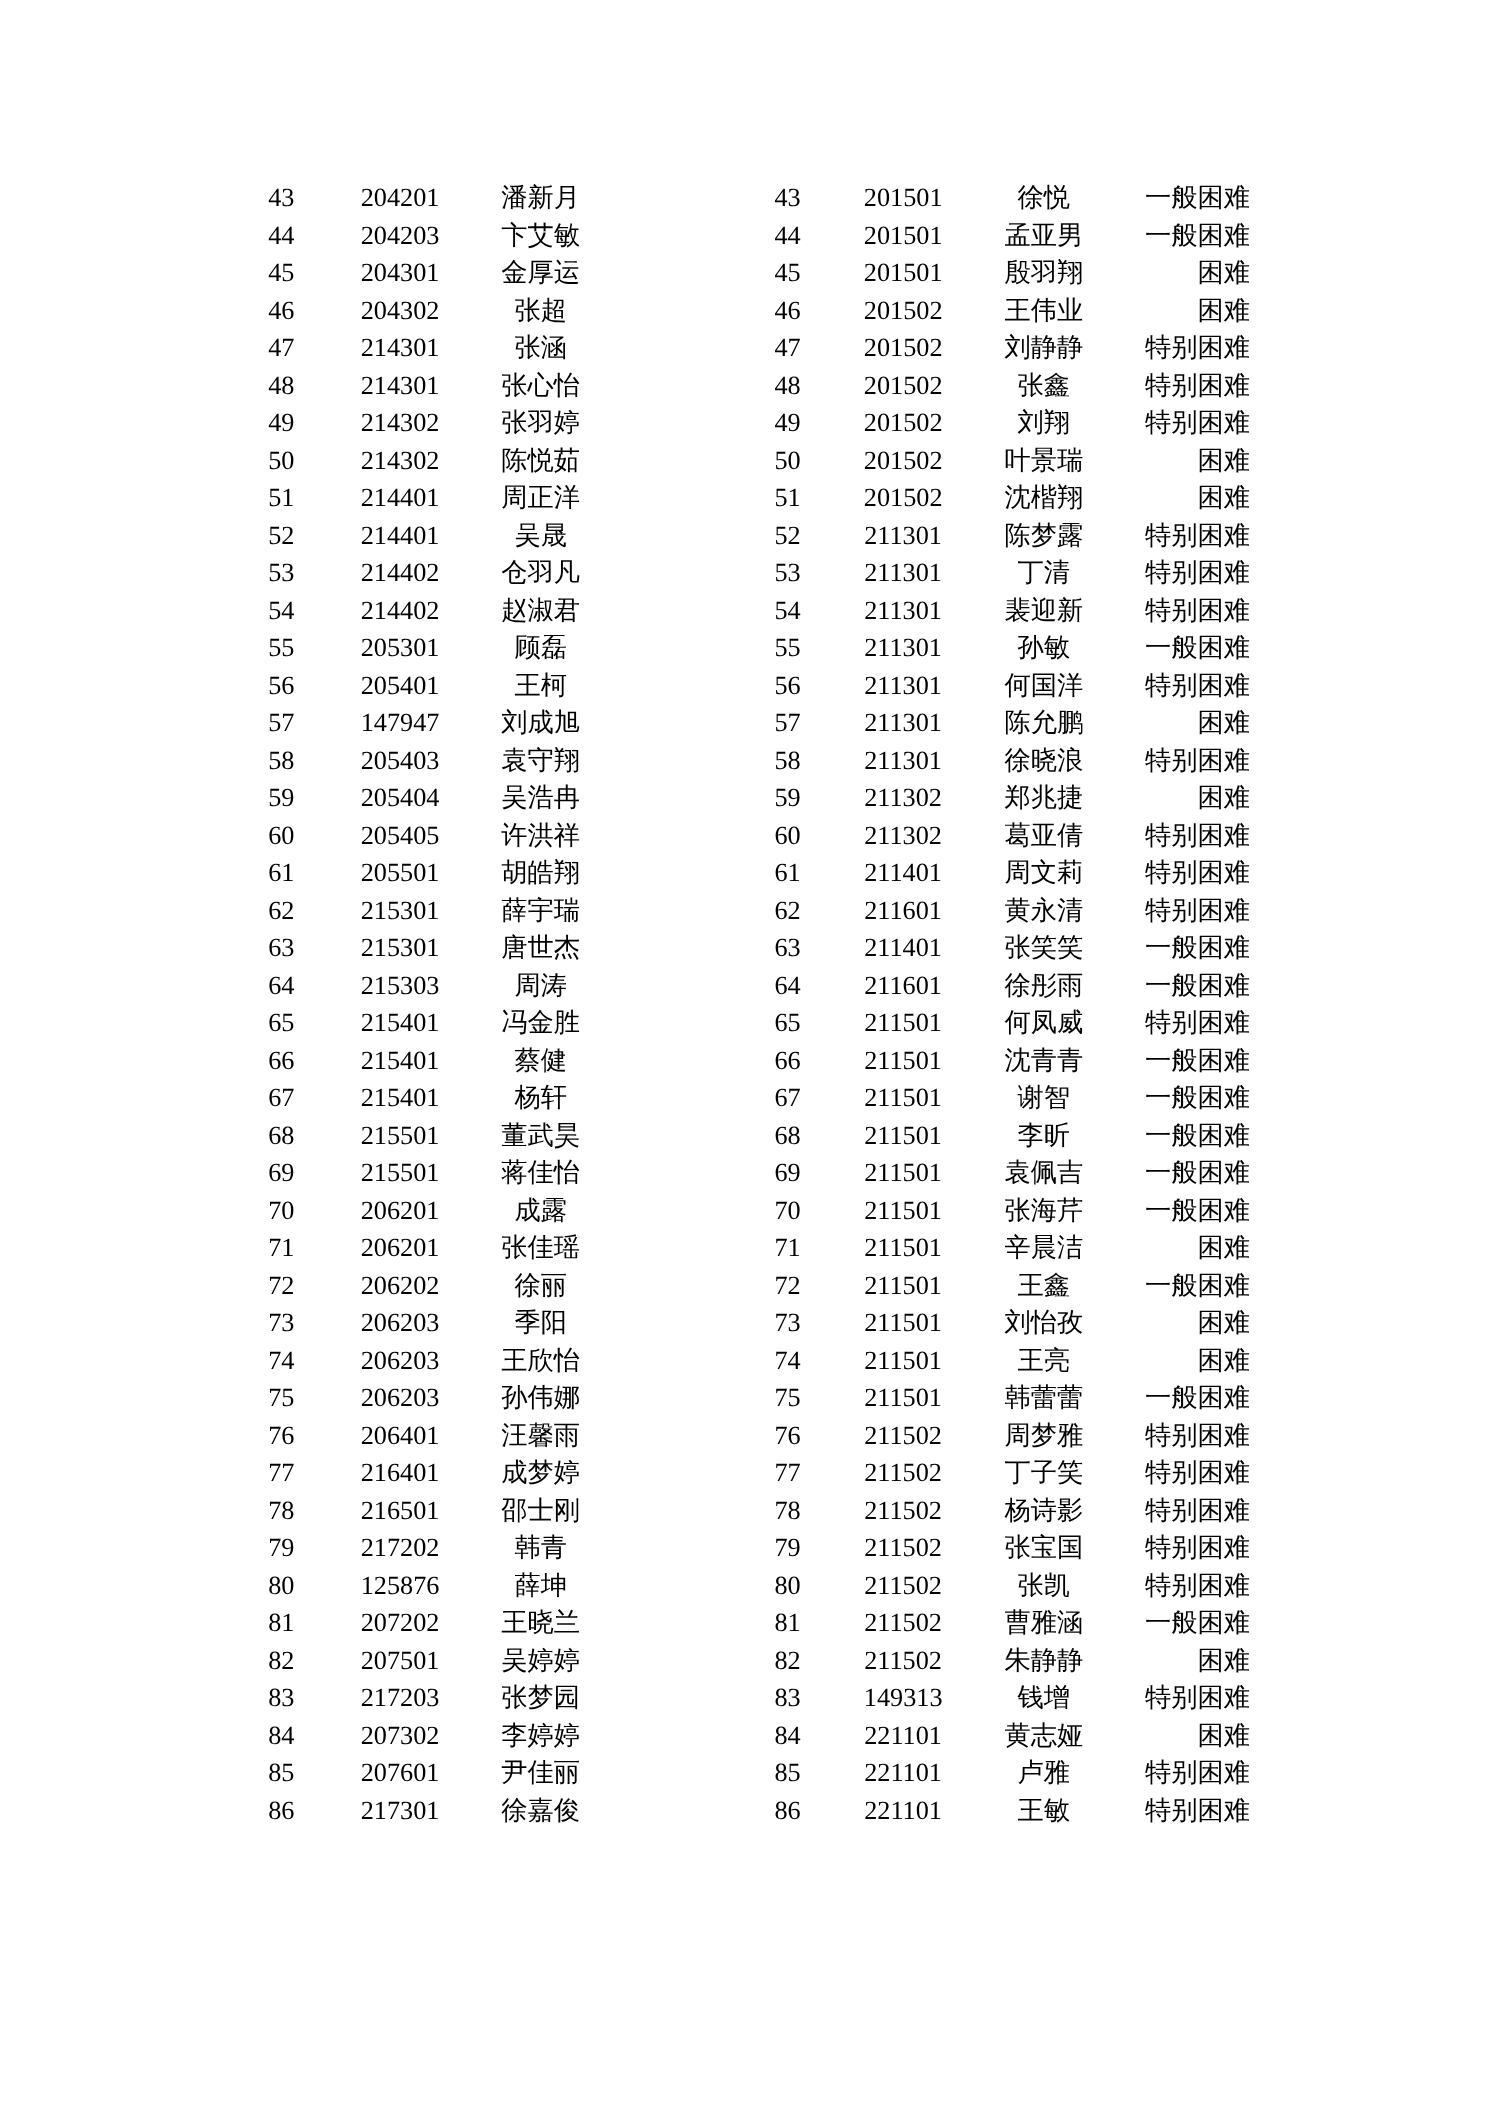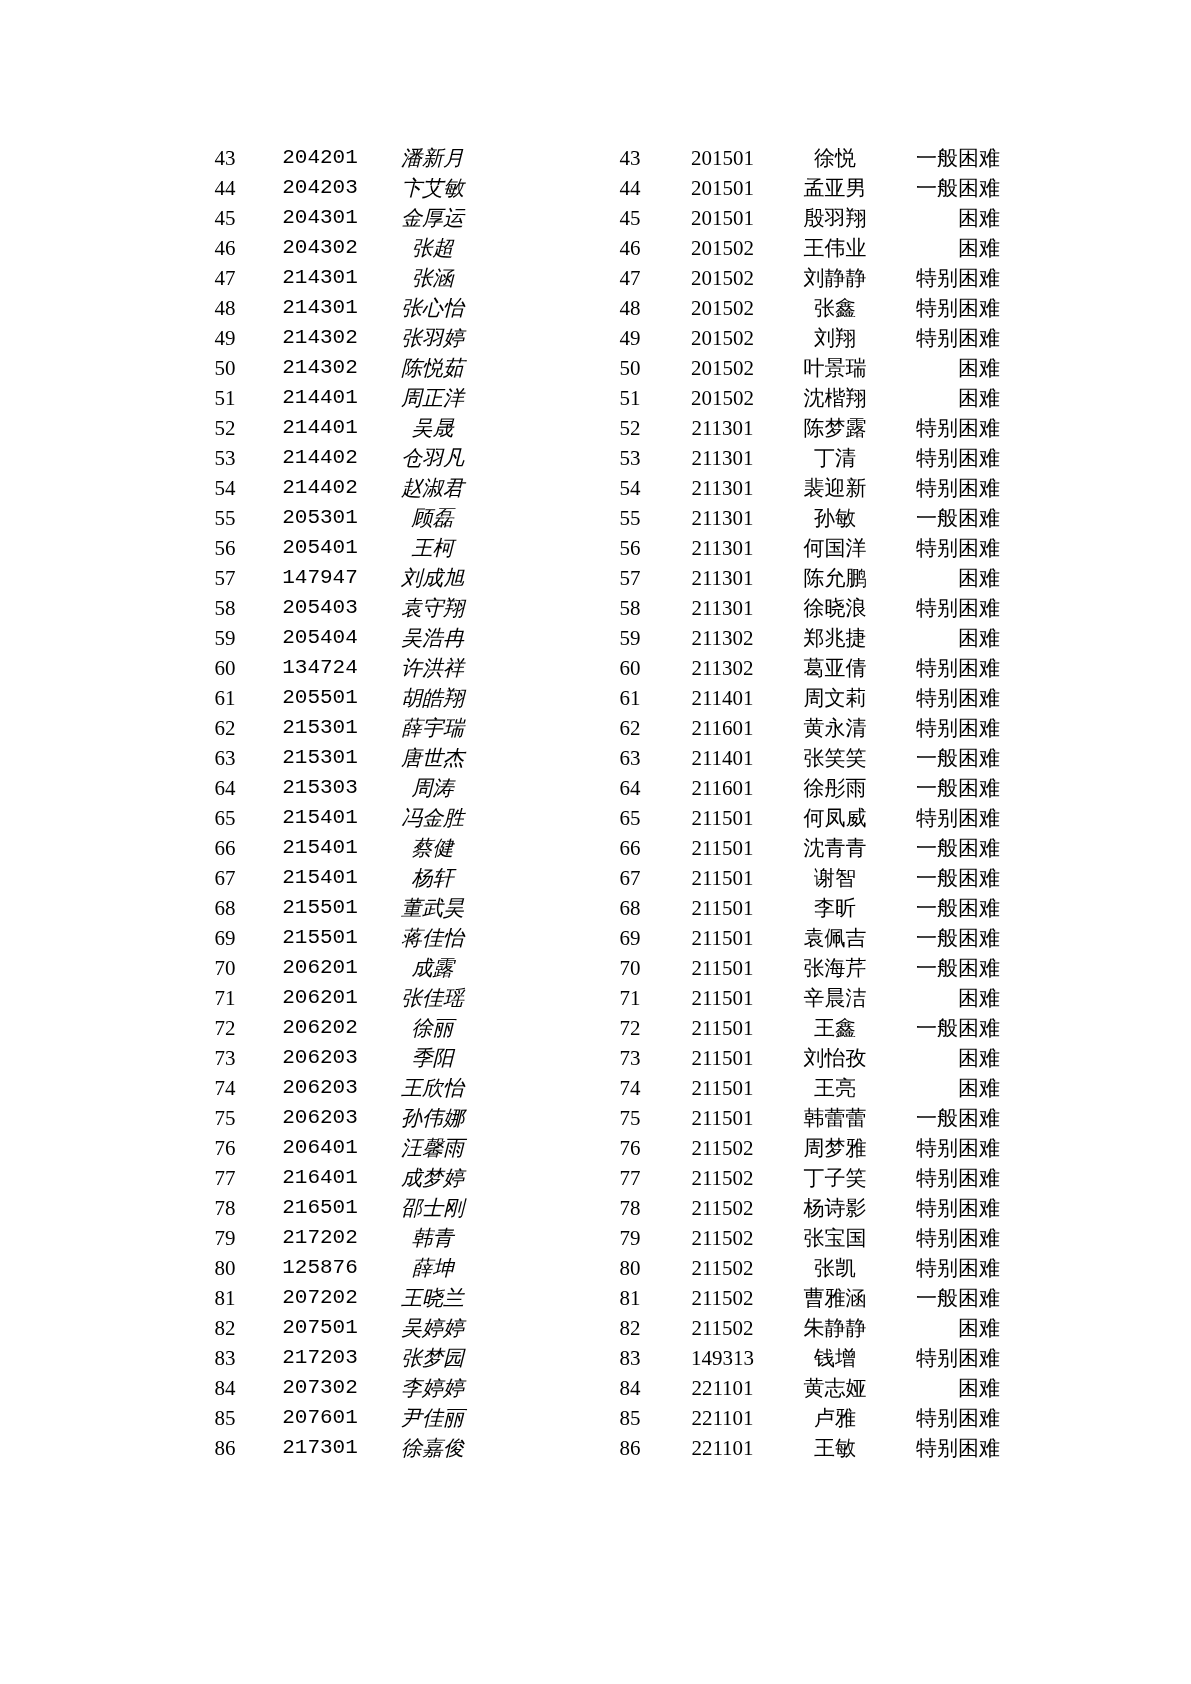--- a/index.html
+++ b/index.html
@@ -29,22 +29,22 @@
     padding: 0;
     font-size: 21px;
     line-height: 30px;
     text-align: center;
     vertical-align: middle;
     white-space: nowrap;
     font-weight: 400;
   }
   
   #left-table td.c0 { width: 70px; }
-  #left-table td.c1 { width: 120px; font-family: Liberation Mono, monospace; }
-  #left-table td.c2 { width: 105px; font-style: italic; }
+  #left-table td.c1 { width: 120px; }
+  #left-table td.c2 { width: 105px; }
   
   #right-table td.c0 { width: 70px; }
   #right-table td.c1 { width: 115px; }
   #right-table td.c2 { width: 110px; }
   #right-table td.c3 { width: 110px; text-align: right; }
 </style>
 </head>
 <body>
 
 <div class="page">
@@ -131,21 +131,21 @@
           <td class="c1">205403</td>
           <td class="c2">袁守翔</td>
         </tr>
         <tr>
           <td class="c0">59</td>
           <td class="c1">205404</td>
           <td class="c2">吴浩冉</td>
         </tr>
         <tr>
           <td class="c0">60</td>
-          <td class="c1">134724</td>
+          <td class="c1">205405</td>
           <td class="c2">许洪祥</td>
         </tr>
         <tr>
           <td class="c0">61</td>
           <td class="c1">205501</td>
           <td class="c2">胡皓翔</td>
         </tr>
         <tr>
           <td class="c0">62</td>
           <td class="c1">215301</td>

